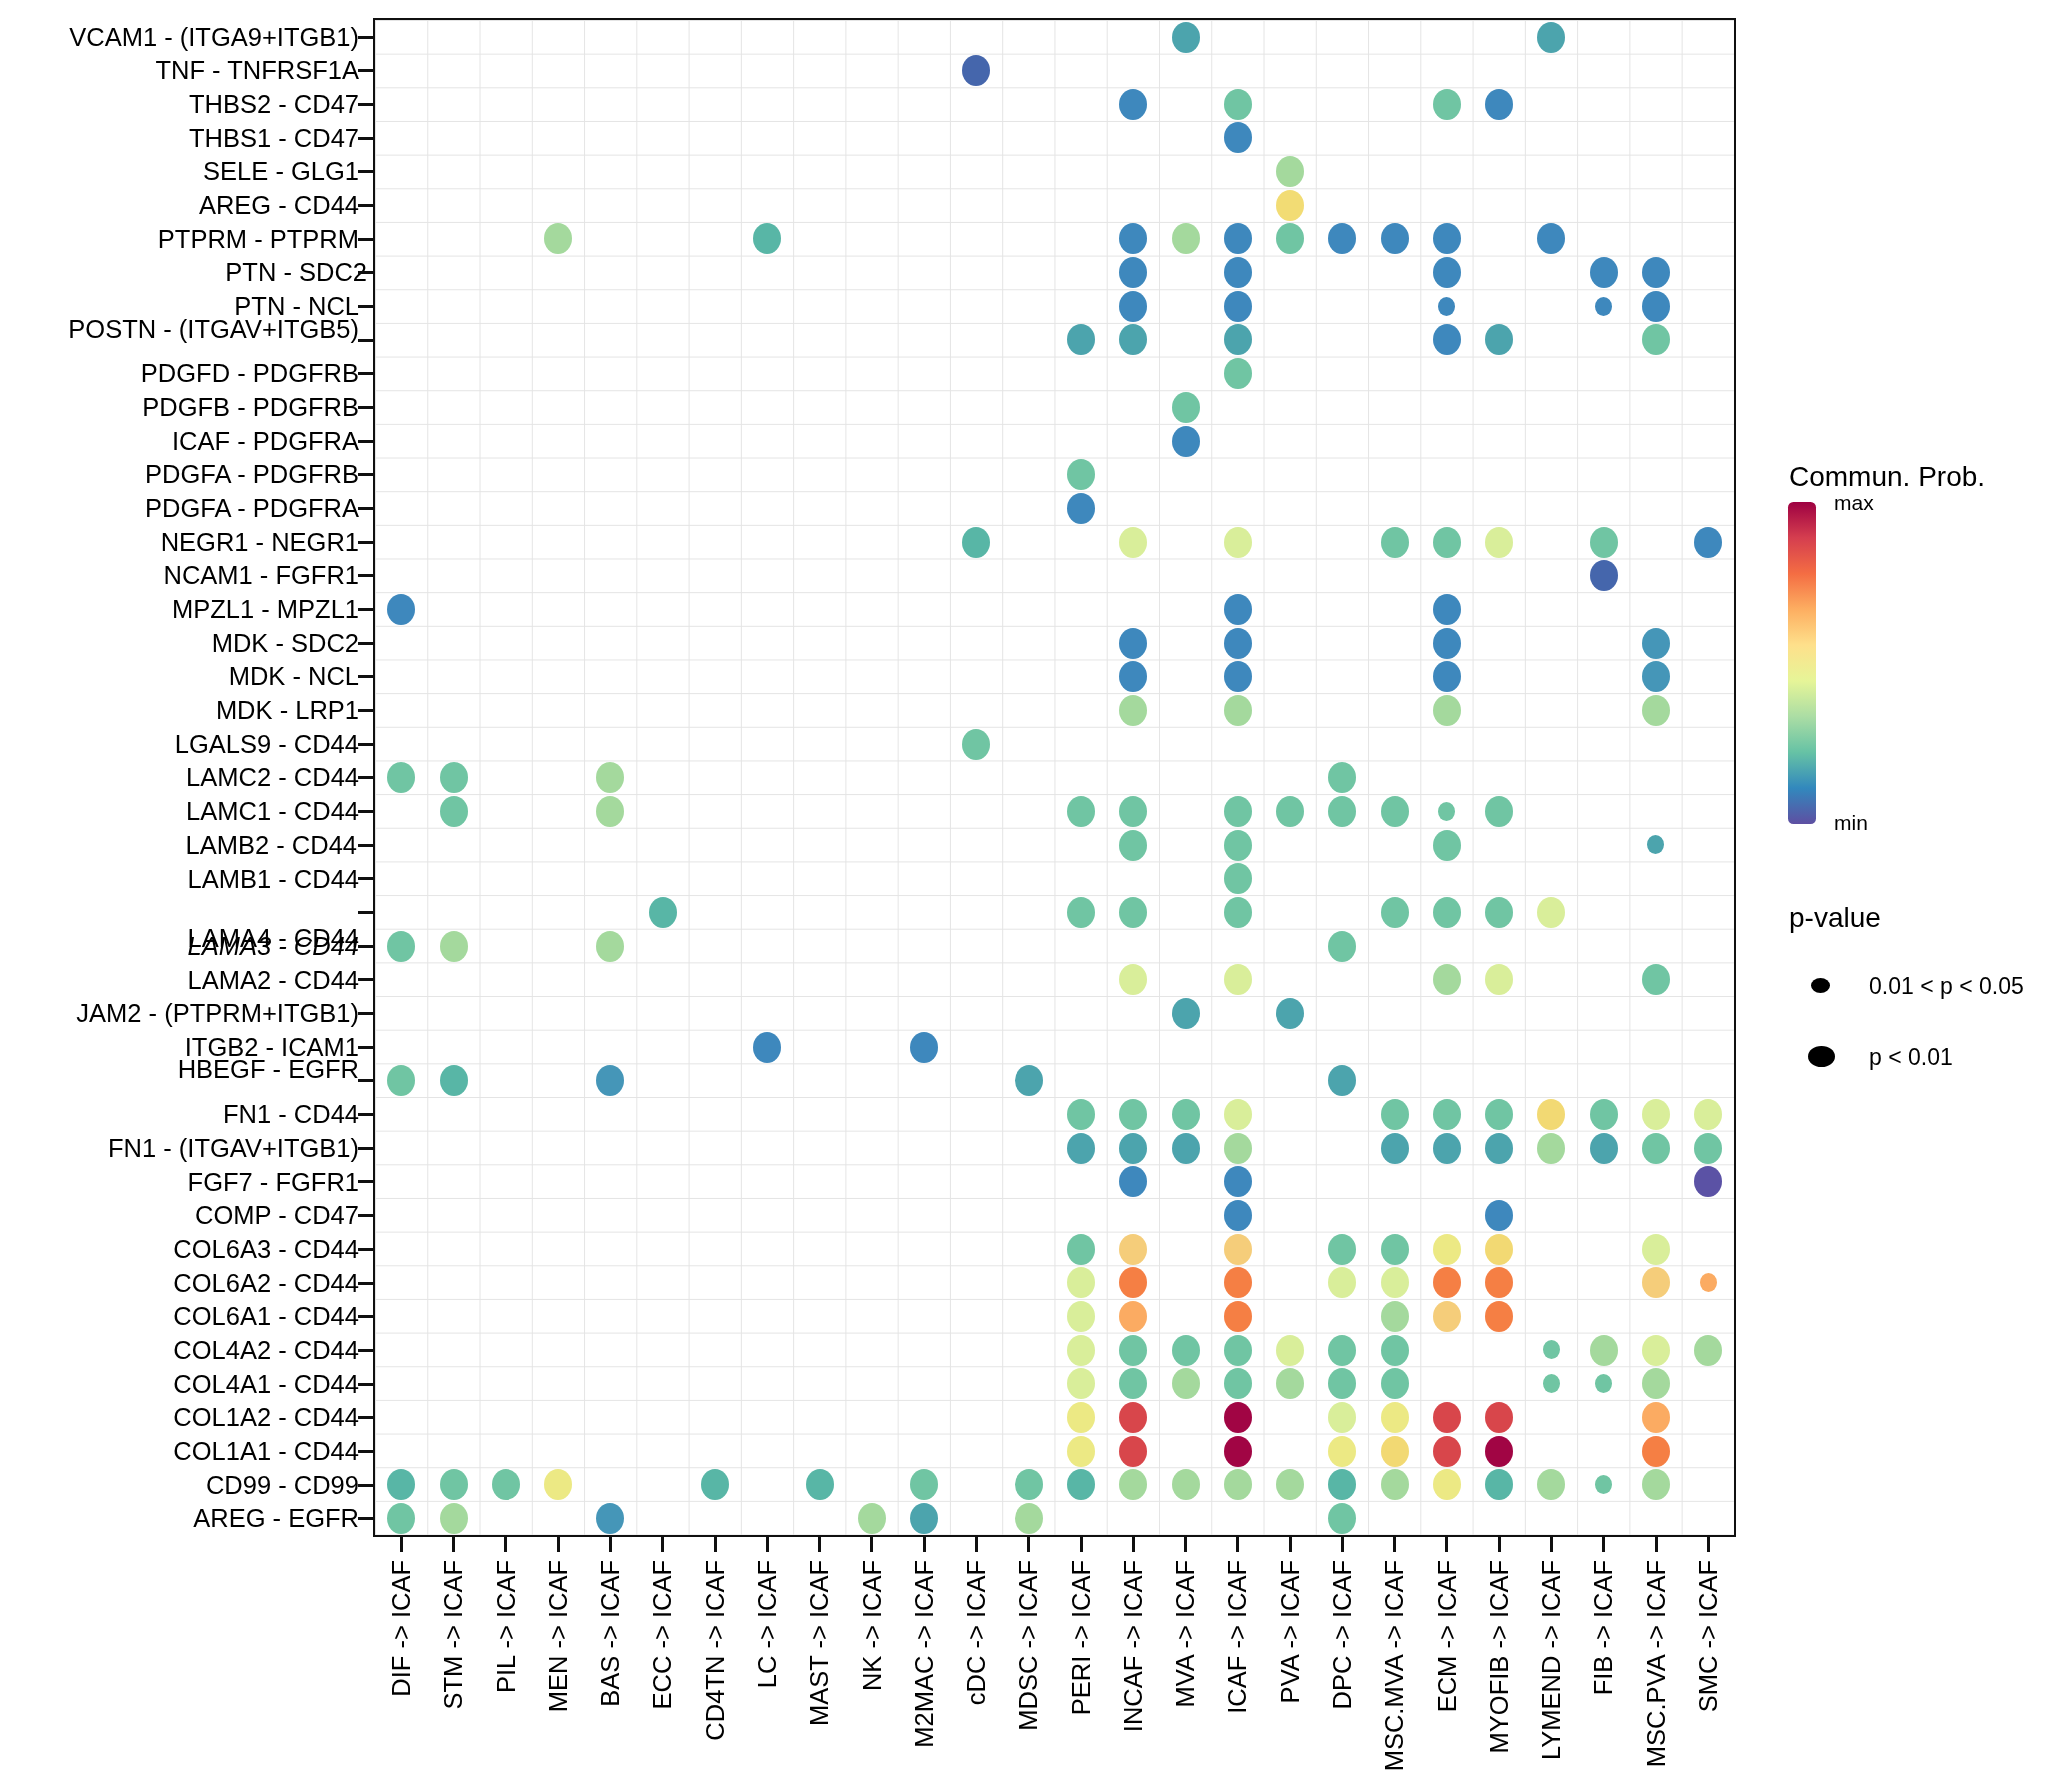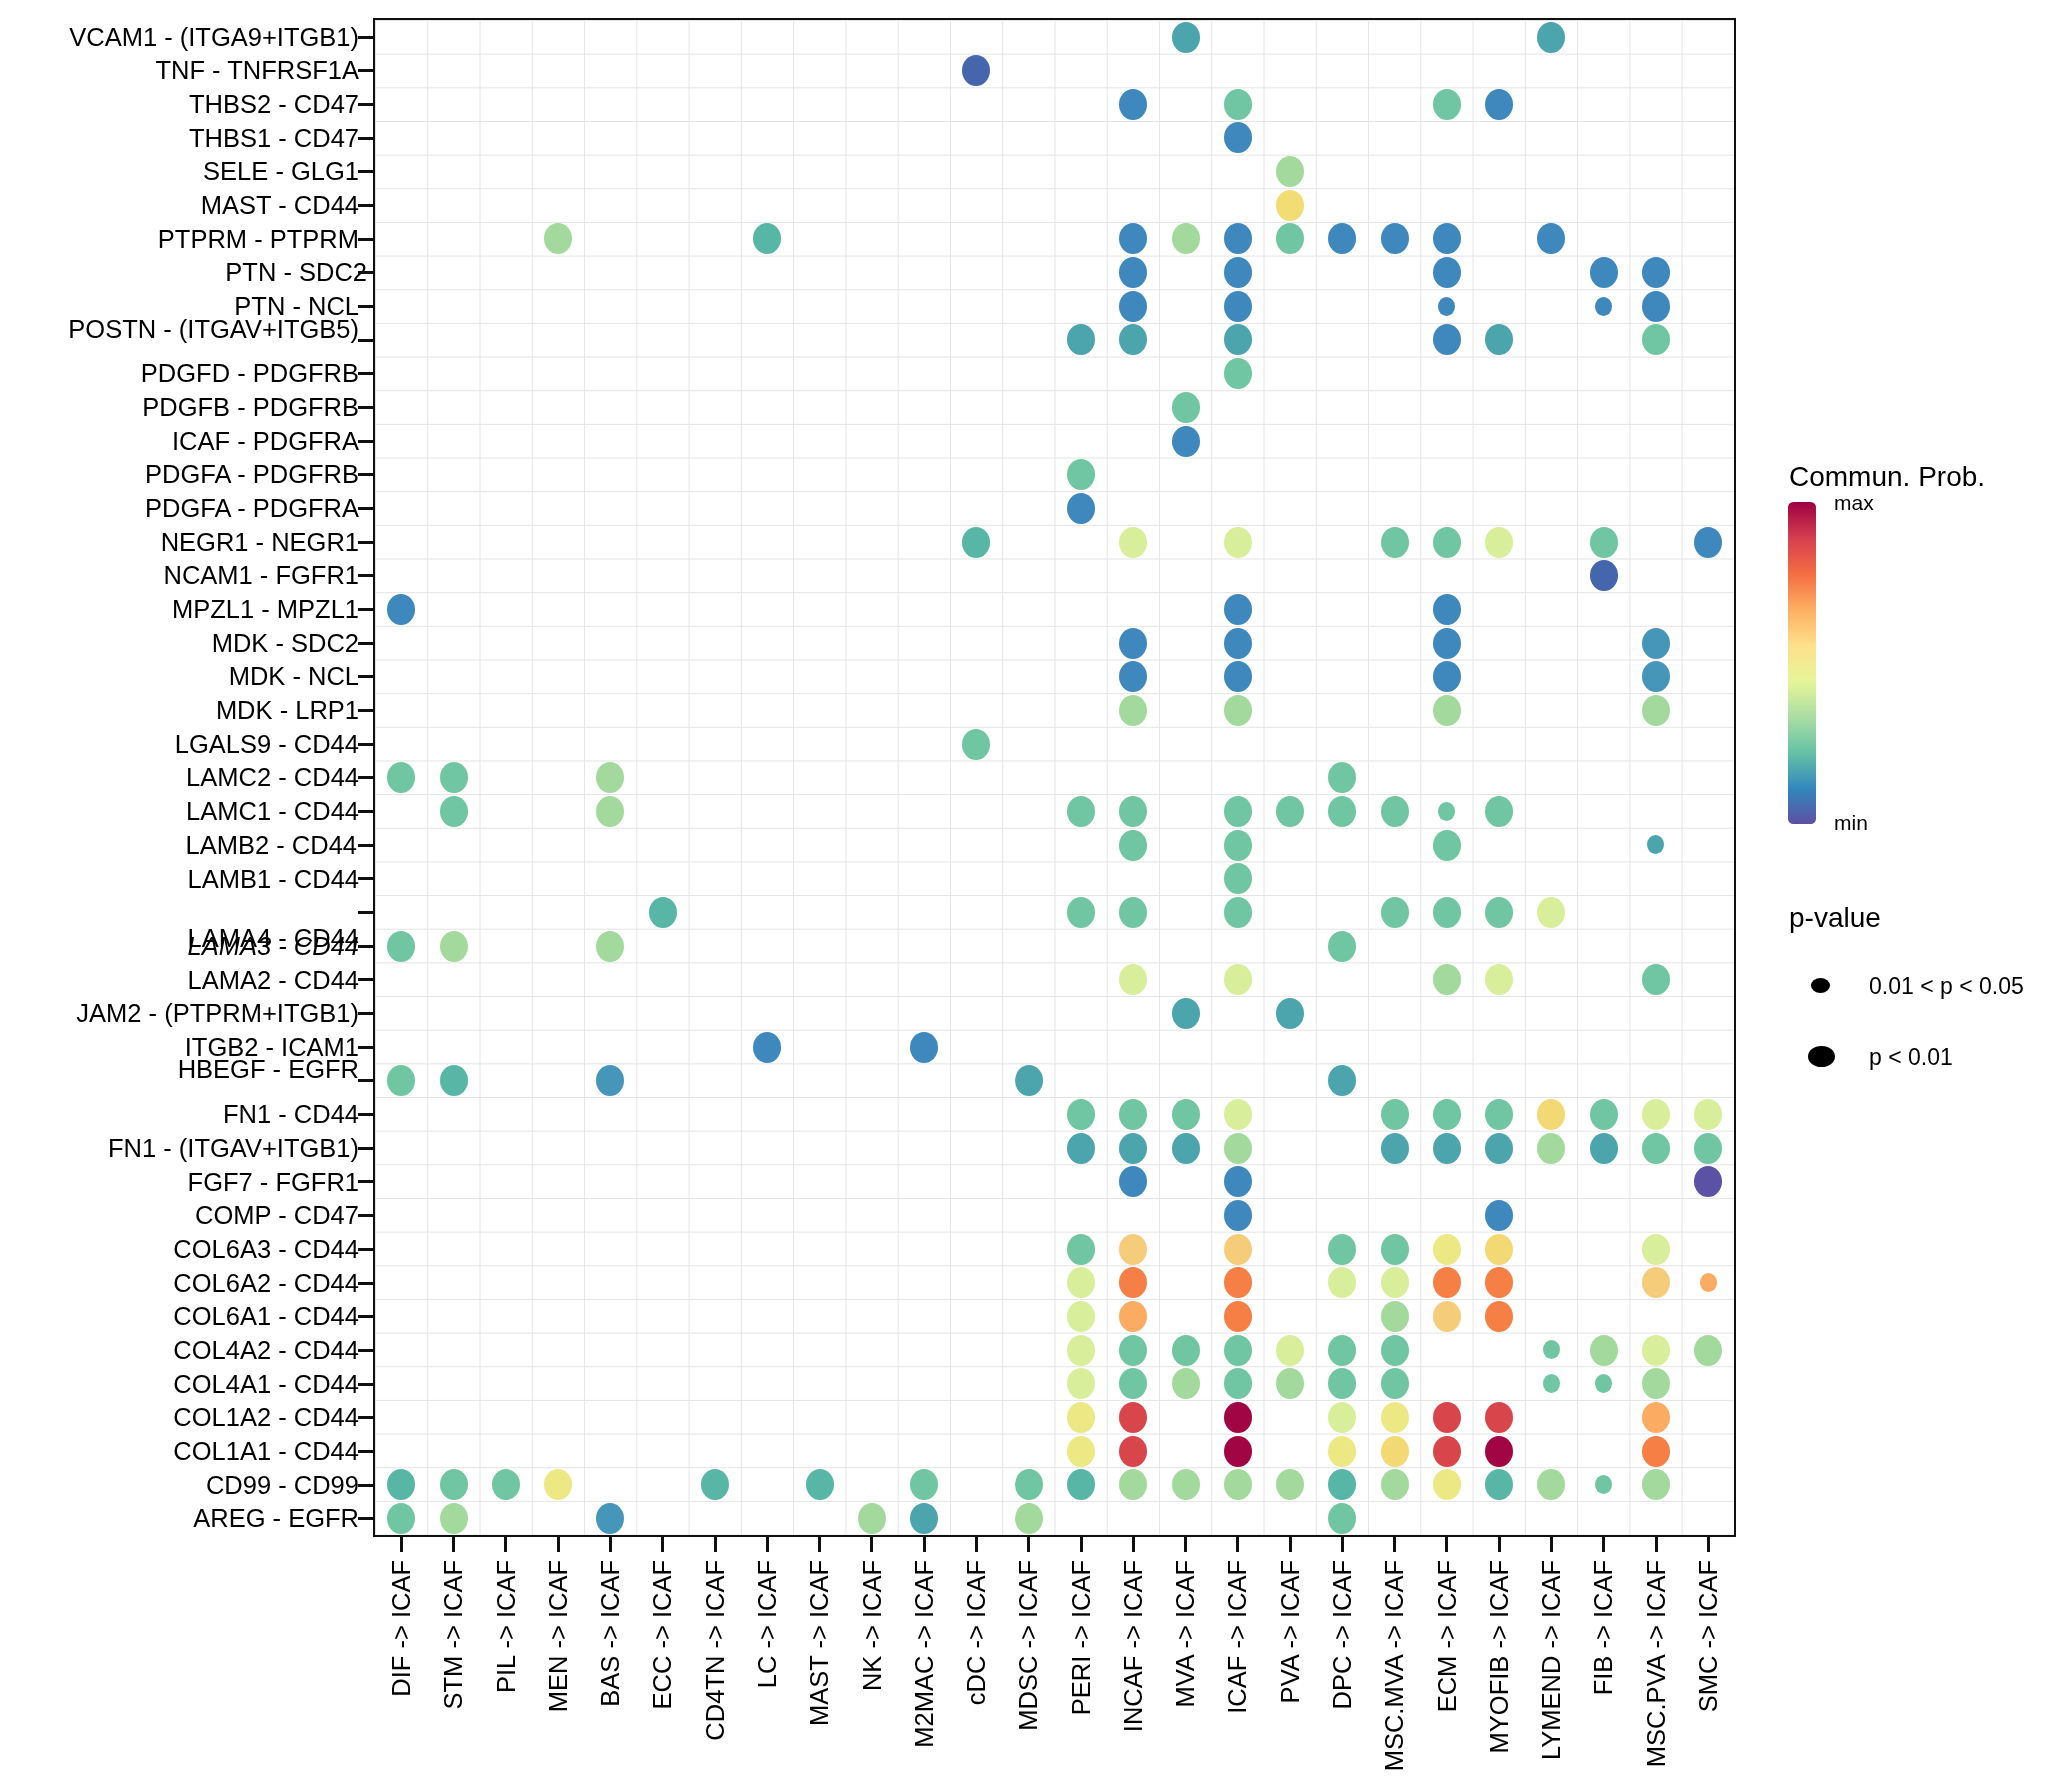--- a/index.html
+++ b/index.html
@@ -314,21 +314,21 @@
     <div class="dot" style="left: 640px; top: 1483px; background: rgb(164, 217, 157);"></div>
     <div class="dot" style="left: 953px; top: 1483px; background: rgb(112, 197, 163);"></div>
   </div>
 
 <div id="y-axis">
     <div class="ylab" style="left: 9px; width: 350px; top: 24px;">VCAM1 - (ITGA9+ITGB1)</div>
     <div class="ylab" style="left: 9px; width: 350px; top: 57px;">TNF - TNFRSF1A</div>
     <div class="ylab" style="left: 9px; width: 350px; top: 91px;">THBS2 - CD47</div>
     <div class="ylab" style="left: 9px; width: 350px; top: 125px;">THBS1 - CD47</div>
     <div class="ylab" style="left: 9px; width: 350px; top: 158px;">SELE - GLG1</div>
-    <div class="ylab" style="left: 9px; width: 350px; top: 192px;">MAST - CD44</div>
+    <div class="ylab" style="left: 9px; width: 350px; top: 192px;">AREG - CD44</div>
     <div class="ylab" style="left: 9px; width: 350px; top: 226px;">PTPRM - PTPRM</div>
     <div class="ylab" style="left: 17px; width: 350px; top: 259px;">PTN - SDC2</div>
     <div class="ylab" style="left: 9px; width: 350px; top: 293px;">PTN - NCL</div>
     <div class="ylab" style="left: 9px; width: 350px; top: 316px;">POSTN - (ITGAV+ITGB5)</div>
     <div class="ylab" style="left: 9px; width: 350px; top: 360px;">PDGFD - PDGFRB</div>
     <div class="ylab" style="left: 9px; width: 350px; top: 394px;">PDGFB - PDGFRB</div>
     <div class="ylab" style="left: 9px; width: 350px; top: 428px;">ICAF - PDGFRA</div>
     <div class="ylab" style="left: 9px; width: 350px; top: 461px;">PDGFA - PDGFRB</div>
     <div class="ylab" style="left: 9px; width: 350px; top: 495px;">PDGFA - PDGFRA</div>
     <div class="ylab" style="left: 9px; width: 350px; top: 529px;">NEGR1 - NEGR1</div>

